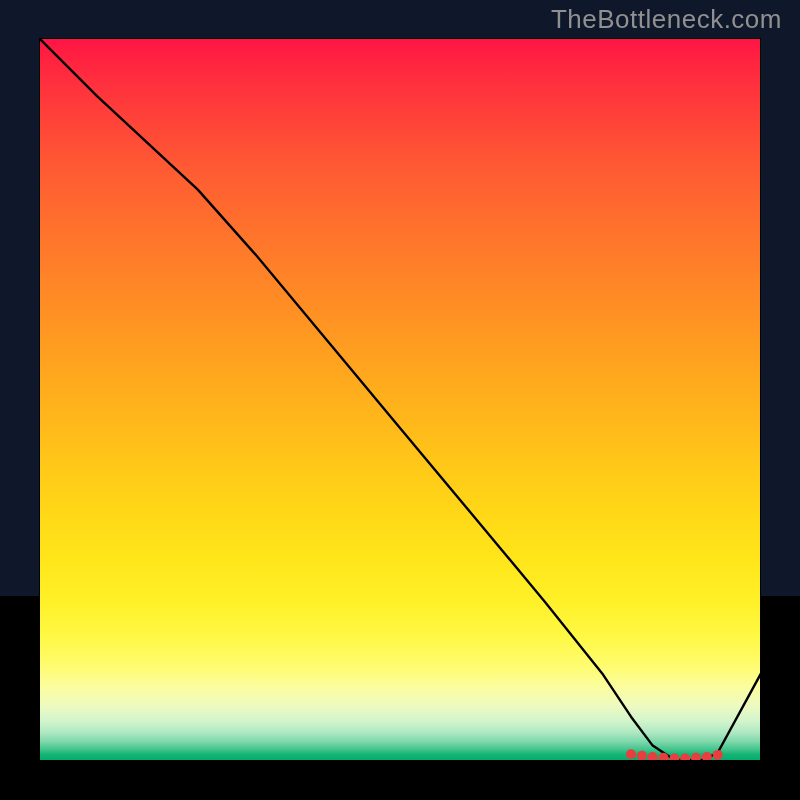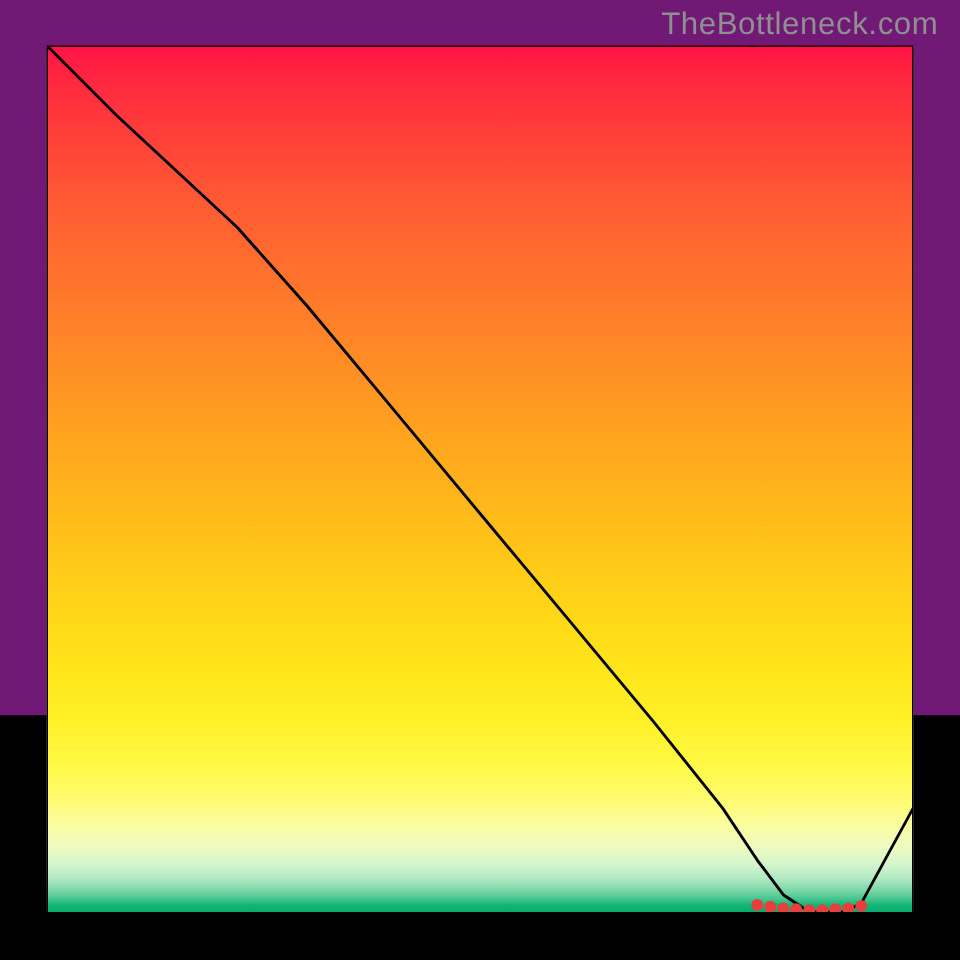--- a/index.html
+++ b/index.html
@@ -1,21 +1,21 @@
 <!DOCTYPE html>
 <html><head>
 <meta charset="utf-8">
 <style>
   * { margin: 0; padding: 0; box-sizing: border-box; }
   html, body { width: 800px; height: 800px; background: #000; overflow: hidden; }
   .chart-container {
     position: relative;
     width: 800px;
     height: 596px;
-    background: #701a75;
+    background: #0f172a;
   }
   .watermark {
     position: absolute;
     top: 4px;
     right: 18px;
     color: #909090;
     font-family: Arial, Helvetica, sans-serif;
     font-size: 26px;
     font-weight: 500;
     letter-spacing: 0.5px;

